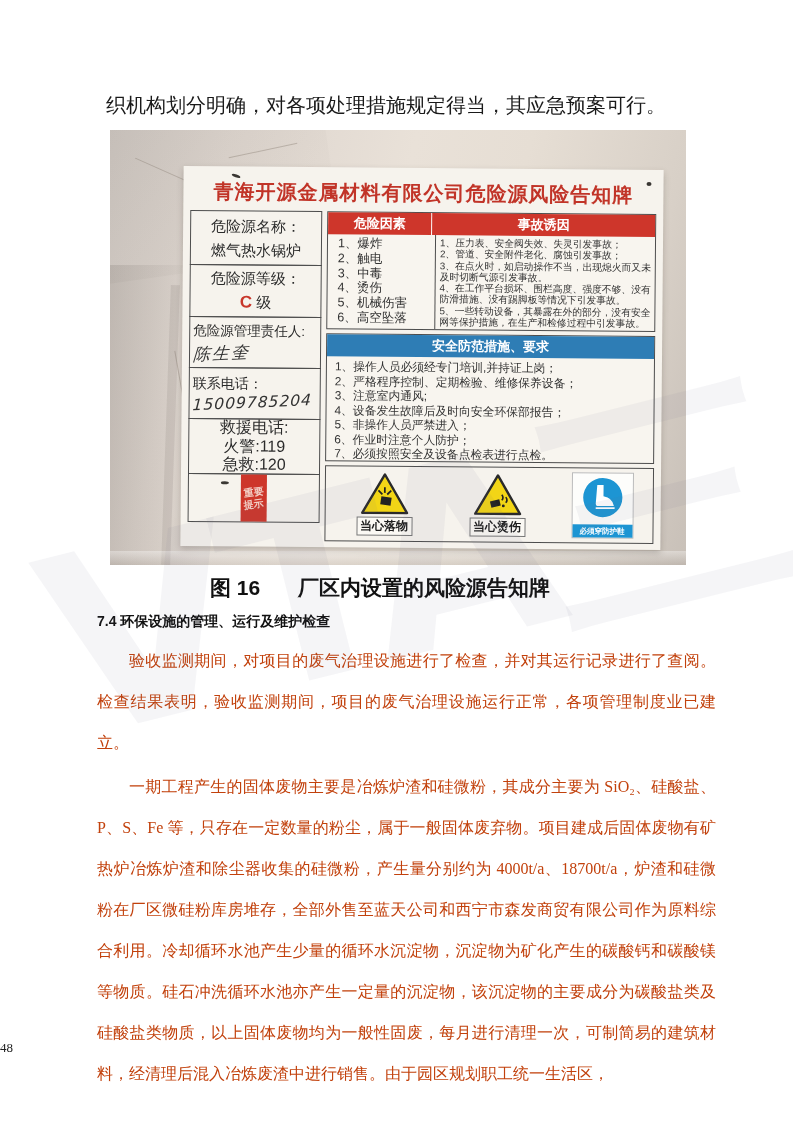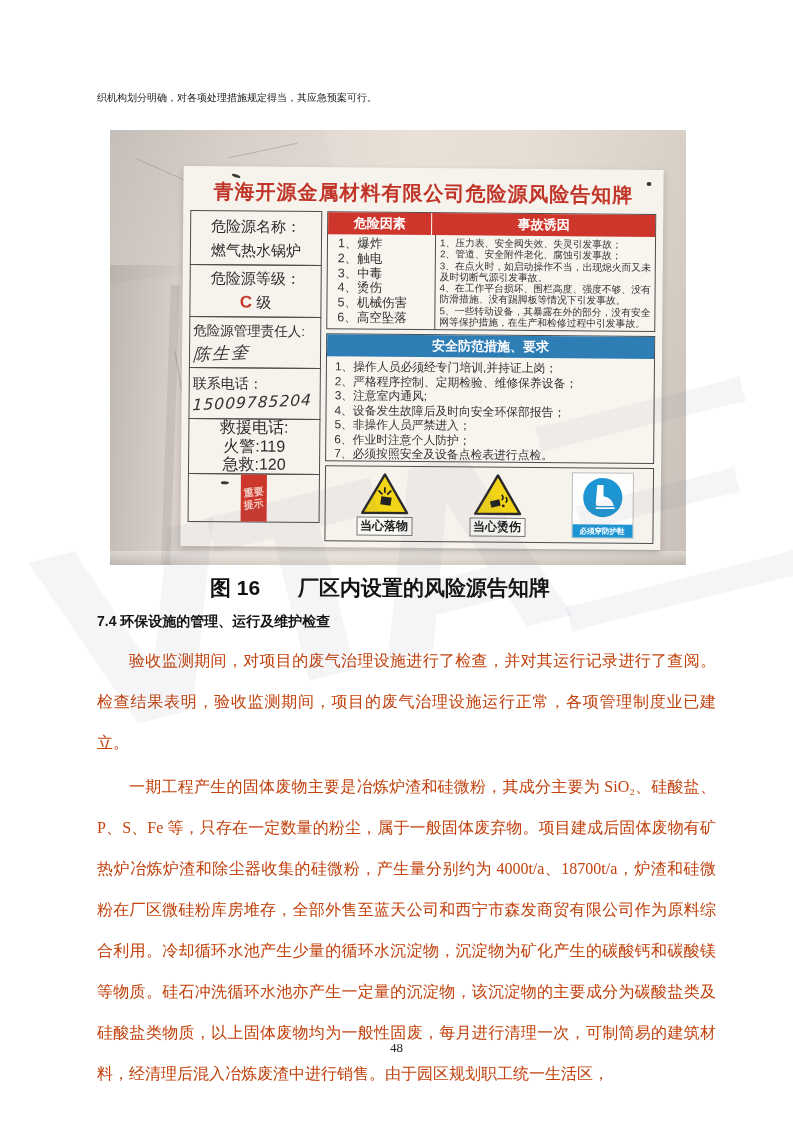--- a/index.html
+++ b/index.html
@@ -19,22 +19,22 @@
     font-size: 250px; font-weight: bold;
     color: rgba(100,112,128,0.065);
     transform: rotate(-14deg);
     letter-spacing: -10px;
     pointer-events: none; z-index: 6;
     white-space: nowrap;
   }
 
   
   .intro {
-    position: absolute; left: 97px; top: 90px; width: 618px;
-    font-size: 10px; color: #1a1a1a; line-height: 1.5;
+    position: absolute; left: 106px; top: 90px; width: 618px;
+    font-size: 20px; color: #1a1a1a; line-height: 1.5;
   }
 
   
   .photo {
     position: absolute; left: 110px; top: 130px;
     width: 576px; height: 435px;
     background: linear-gradient(104deg, #cfc8c2 0%, #ddd5ce 18%, #e9e1d8 45%, #e6ded4 62%, #d8d0c7 85%, #c8c0b8 100%);
     overflow: hidden;
   }
   .photo .shade-tl {
@@ -188,21 +188,21 @@
     position: absolute; left: 97px; width: 619px;
     font-size: 16px; color: #c2410c;
     line-height: 41px; text-align: justify; text-indent: 2em;
     font-family: "Liberation Serif", serif;
   }
   .b74 { top: 640px; }
   .b75 { top: 766px; }
 
   .page-num {
     position: absolute; left: 0; top: 1040px; width: 793px;
-    text-align: center; font-size: 13px; color: #222;
+    text-align: left; font-size: 13px; color: #222;
   }
 </style>
 </head>
 <body>
 
 <div class="page">
 
   <div class="watermark">VTA三</div>
 
   <div class="intro">织机构划分明确，对各项处理措施规定得当，其应急预案可行。</div>

